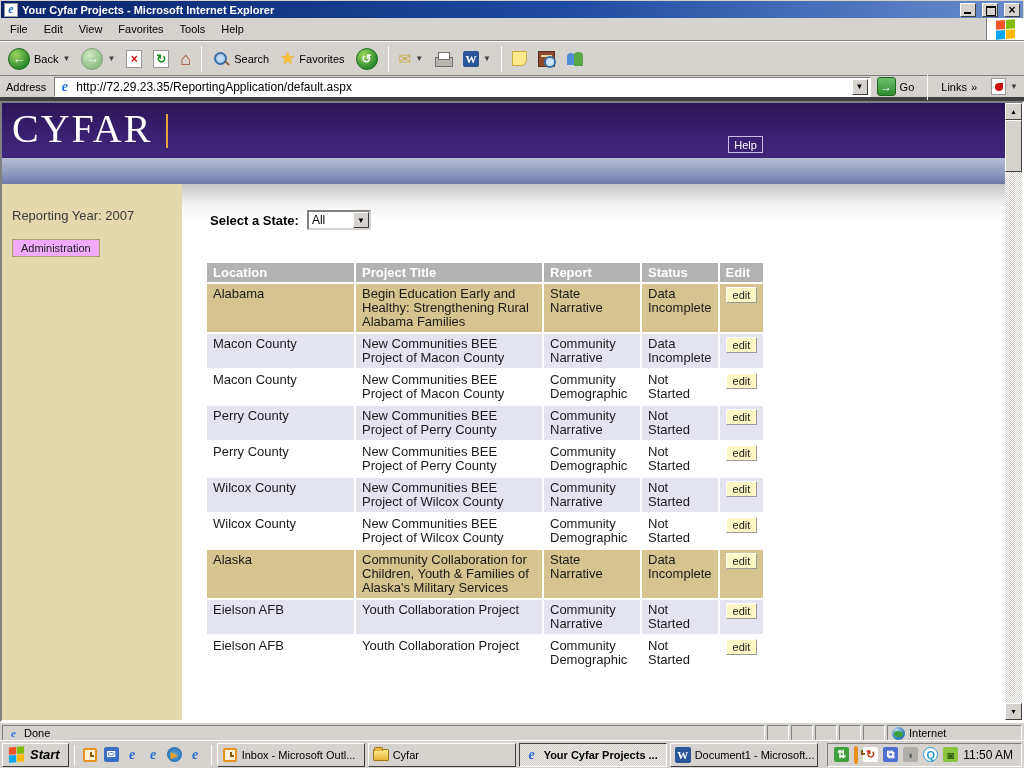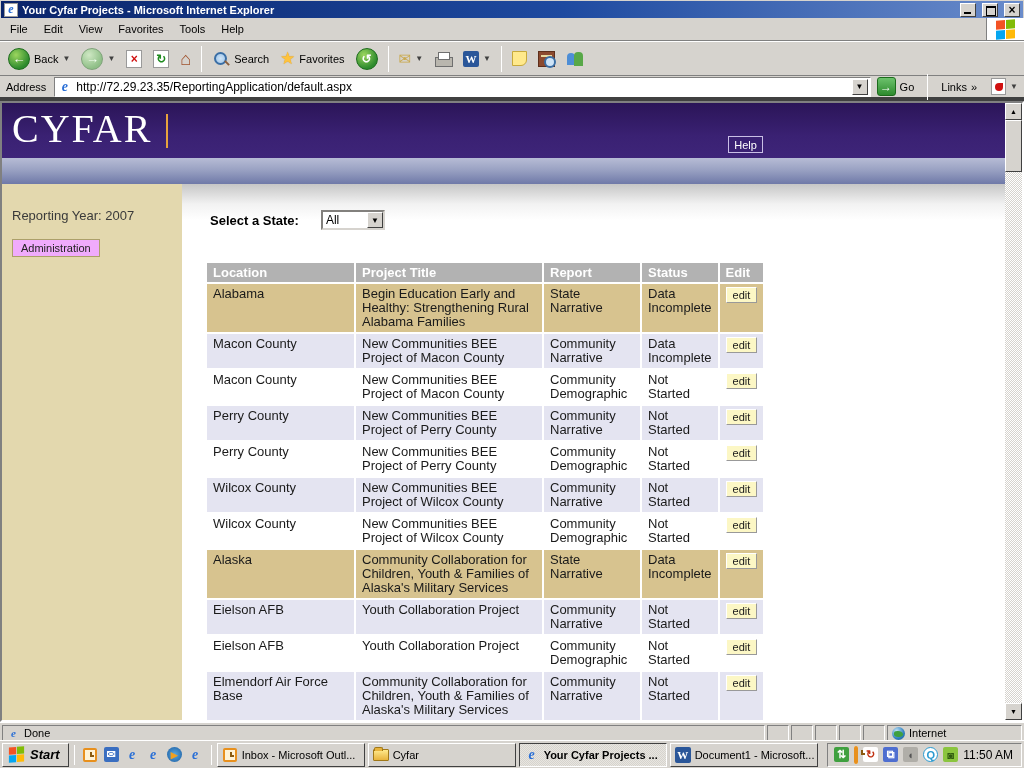--- a/index.html
+++ b/index.html
@@ -85,21 +85,21 @@
   .tag-sep { width:2px; height:34px; background:#E8A33D; margin-right:10px;}
   .tagline { color:#E8A33D; font-weight:bold; font-size:11px; line-height:13px; }
   .help-btn { position:absolute; left:726px; top:33px; width:35px; height:17px; background:#3A2173;
     border:1px solid #C9BFE6; color:#fff; font-size:11px; display:flex; align-items:center; justify-content:center;}
   .bluebar { height:26px; background:linear-gradient(#B7BCD5,#9AA2C3 45%,#6F79A8); }
   .bodyrow { flex:1; display:flex; overflow:hidden; }
   .sidebar { width:180px; background:#E3D8AE; padding:24px 10px 0 10px; flex:0 0 auto;}
   .ry { font-size:13px; color:#3A3A3A; margin-bottom:16px; }
   .admin-btn { display:inline-block; background:#f0abfc; border:1px solid #ACA06A; font-size:11px; padding:2px 8px; color:#222;}
   .main { flex:1; position:relative; background:linear-gradient(#C6C6C6,#F2F2F2 20px,#fff 36px); overflow:hidden; }
-  .state-row { position:absolute; left:28px; top:26px; display:flex; align-items:center; gap:22px; }
+  .state-row { position:absolute; left:28px; top:26px; display:flex; align-items:center; gap:8px; }
   .state-label { font-size:13px; font-weight:bold; }
   .state-select { width:64px; height:20px; background:#fff; border:2px inset #D6D3CE; display:flex; align-items:center; font-size:12px; }
   .state-select .val { flex:1; padding-left:3px; }
   .state-select .arrow { width:16px; height:16px; background:#D6D3CE; border:1px solid; border-color:#fff #404040 #404040 #fff; display:flex; align-items:center; justify-content:center; font-size:8px;}
   table.projects { position:absolute; left:23px; top:77px; border-collapse:separate; border-spacing:2px; background:#fff; table-layout:fixed; }
   .projects th { background:#B2B2B2; color:#fff; font-size:13px; font-weight:bold; text-align:left; padding:2px 6px; height:18px;}
   .projects td { font-size:13px; color:#1A1A1A; vertical-align:top; padding:3px 6px; line-height:14px; }
   .projects tr.state td { background:#D7C38F; height:47px; }
   .projects tr.alt td { background:#E4E4F1; height:33px; }
   .projects tr.plain td { background:#fff; height:33px; }
@@ -371,29 +371,20 @@
                 </tr>
                 <tr class="plain">
                   <td class="col-loc">Eielson AFB</td>
                   <td class="col-title">Youth Collaboration Project</td>
                   <td class="col-rep">Community Demographic</td>
                   <td class="col-stat">Not Started</td>
                   <td class="col-edit">
                     <span class="edit-btn">edit</span>
                   </td>
                 </tr>
-                <tr class="alt">
-                  <td class="col-loc">Elmendorf Air Force Base</td>
-                  <td class="col-title">Community Collaboration for Children, Youth &amp; Families of Alaska's Military Services</td>
-                  <td class="col-rep">Community Narrative</td>
-                  <td class="col-stat">Not Started</td>
-                  <td class="col-edit">
-                    <span class="edit-btn">edit</span>
-                  </td>
-                </tr>
               </tbody>
           </table>
         </div>
       </div>
     </div>
     <div class="vscroll">
       <span class="sbtn">▲</span>
       <span class="sthumb"></span>
       <span class="sspacer"></span>
       <span class="sbtn">▼</span>

